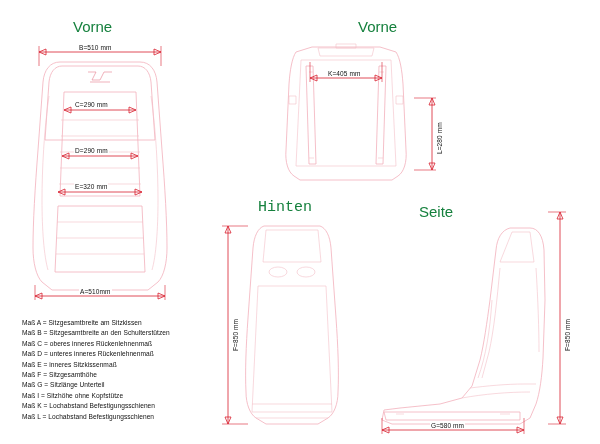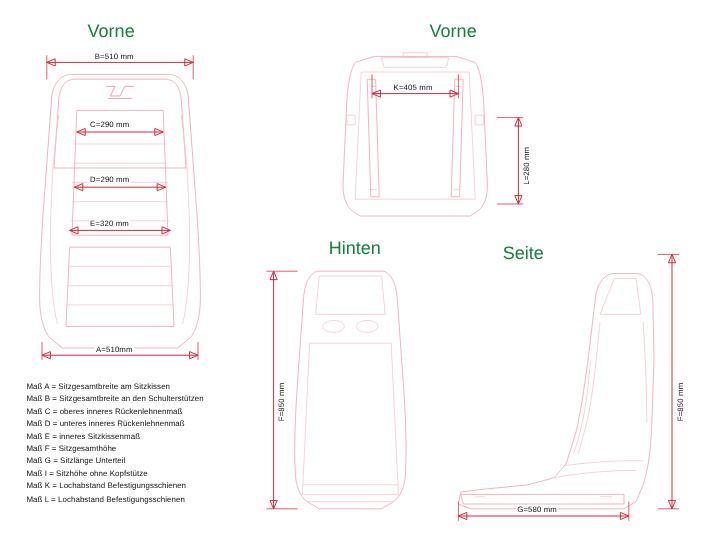--- a/index.html
+++ b/index.html
@@ -82,21 +82,21 @@
     stroke-width: 0.7;
   }
 </style>
 </head>
 <body>
 
 <div id="sheet">
 
   <div class="view-title" style="left:73px; top:18px;">Vorne</div>
   <div class="view-title" style="left:358px; top:18px;">Vorne</div>
-  <div class="view-title" style="left:274px; top:199px;">Hinten</div>
+  <div class="view-title" style="left:258px; top:199px;font-family:Liberation Mono, monospace;">Hinten</div>
   <div class="view-title" style="left:419px; top:203px;text-align:center;">Seite</div>
 
   <svg width="600" height="444" viewBox="0 0 600 444">
 
     <path class="outline" d="M60 62 C50 62 44 70 43 82 L38 150 C35 188 33 222 33 248
        C33 262 36 276 42 282 L52 290 L148 290 L158 282 C164 276 167 262 167 248
        C167 222 165 188 162 150 L157 82 C156 70 150 62 140 62 Z"></path>
 
     <path class="outline" d="M62 66 C55 66 50 72 49 82 L45 140 L155 140 L151 82
        C150 72 145 66 138 66 Z"></path>

